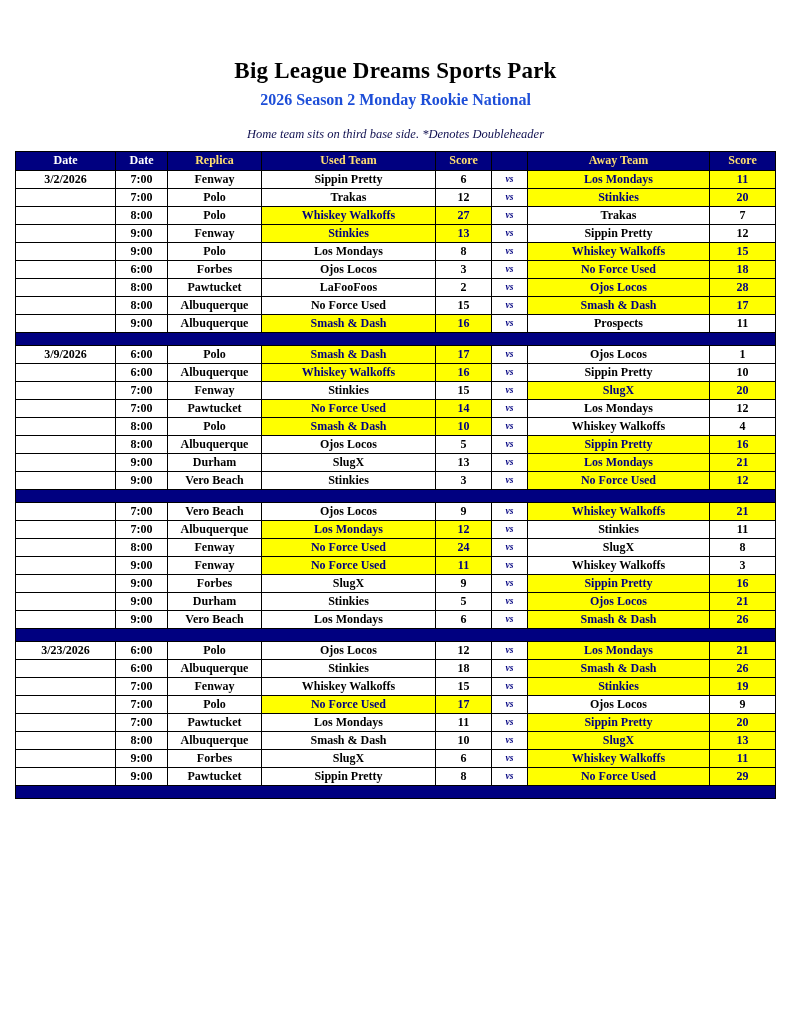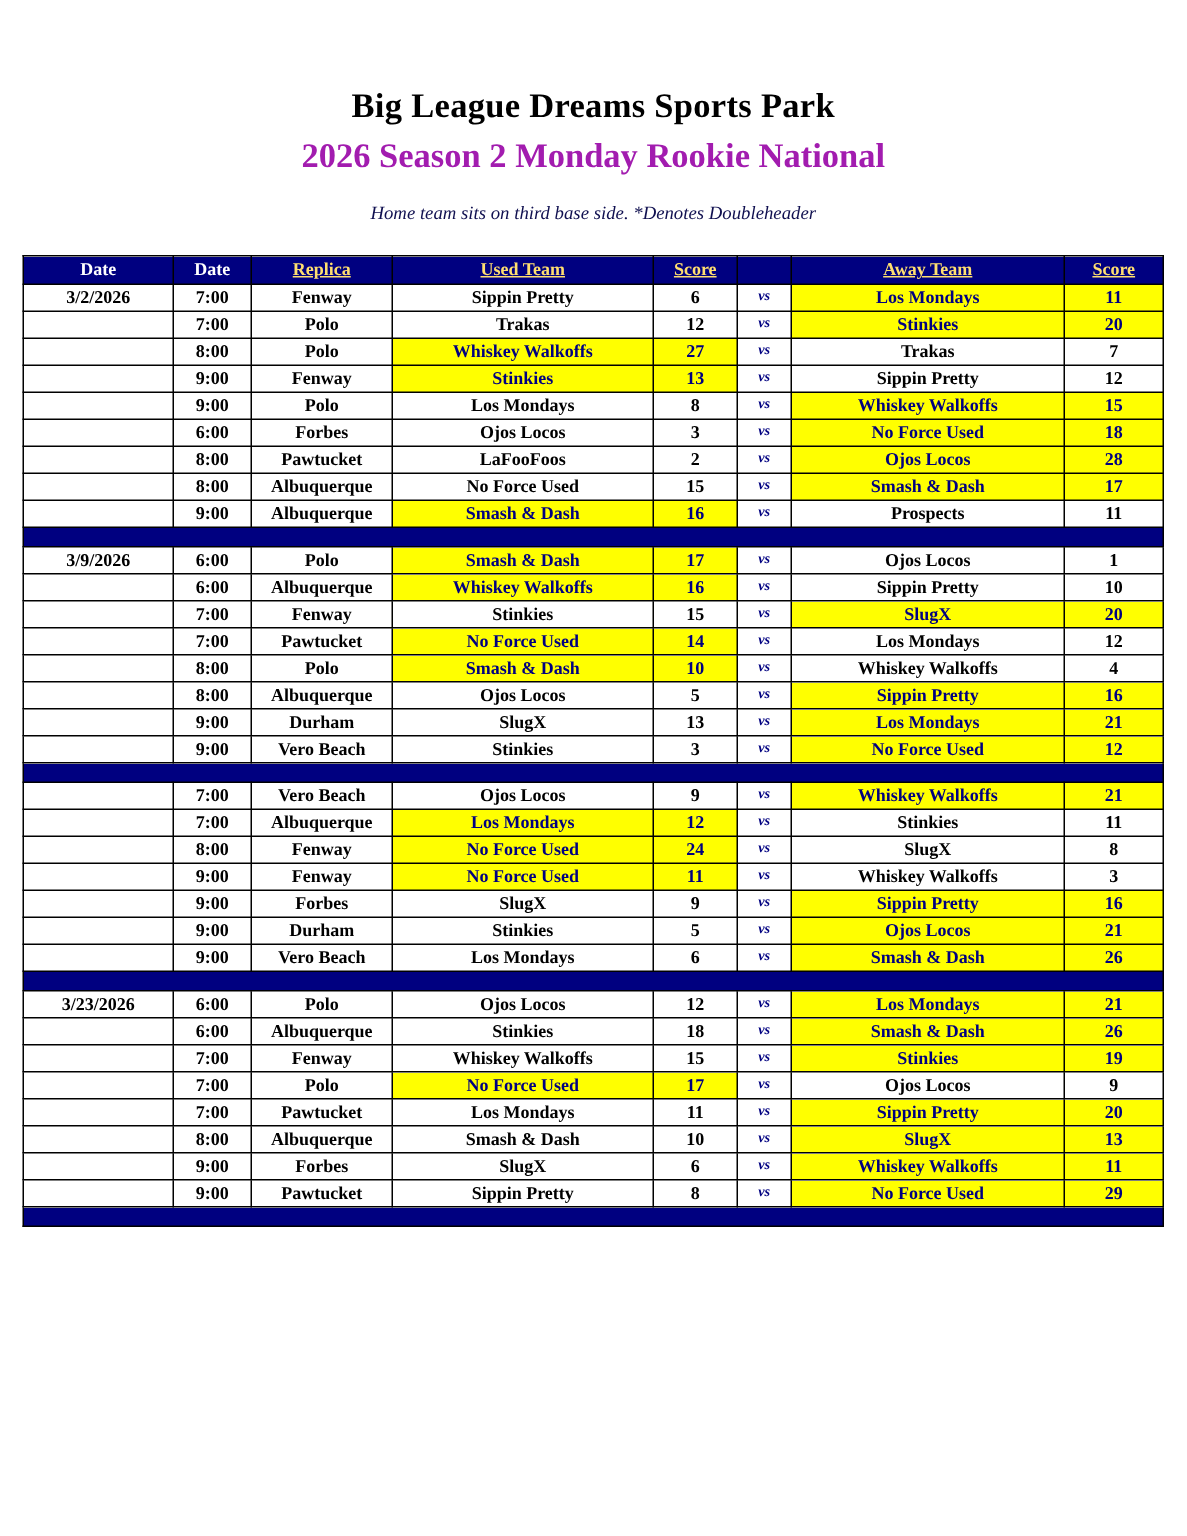--- a/index.html
+++ b/index.html
@@ -26,58 +26,58 @@
     margin: 0;
     text-align: center;
     font-size: 23px;
     font-weight: bold;
     color: #000000;
     letter-spacing: 0.2px;
   }
   .page-subtitle {
     margin: 7px 0 18px 0;
     text-align: center;
-    font-size: 23px;
+    font-size: 16px;
     font-weight: bold;
-    color: #a21caf;
+    color: #1d4ed8;
   }
   .page-note {
     margin: 9px 0 0 0;
     text-align: center;
     font-size: 12.5px;
     font-weight: normal;
     font-style: italic;
     color: #101050;
   }
   table.schedule {
     border-collapse: collapse;
     table-layout: fixed;
     width: 760px;
-    margin: 20px auto 0 auto;
+    margin: 9px auto 0 auto;
   }
   .schedule th, .schedule td {
     border: 1px solid #000000;
     height: 17px;
     padding: 0 2px;
     text-align: center;
     vertical-align: middle;
     font-weight: bold;
     font-size: 12px;
     line-height: 1.1;
     white-space: nowrap;
     overflow: hidden;
     color: #000000;
   }
   .schedule thead th {
     background: var(--navy);
     height: 18px;
     font-size: 12px;
   }
   .schedule thead th.th-white { color: #ffffff; }
-  .schedule thead th.th-gold  { color: var(--gold); text-decoration: underline; }
+  .schedule thead th.th-gold  { color: var(--gold); }
   .schedule td.win {
     background: var(--highlight);
     color: var(--navy);
   }
   .schedule td.vs {
     font-style: italic;
     font-size: 9.5px;
     color: var(--navy);
   }
   .schedule tr.sep td {

